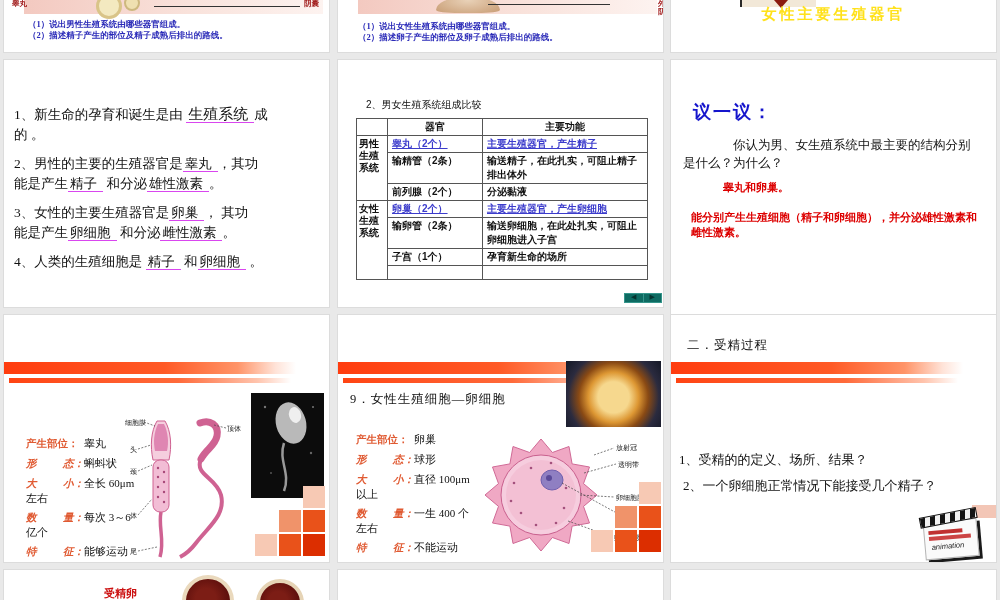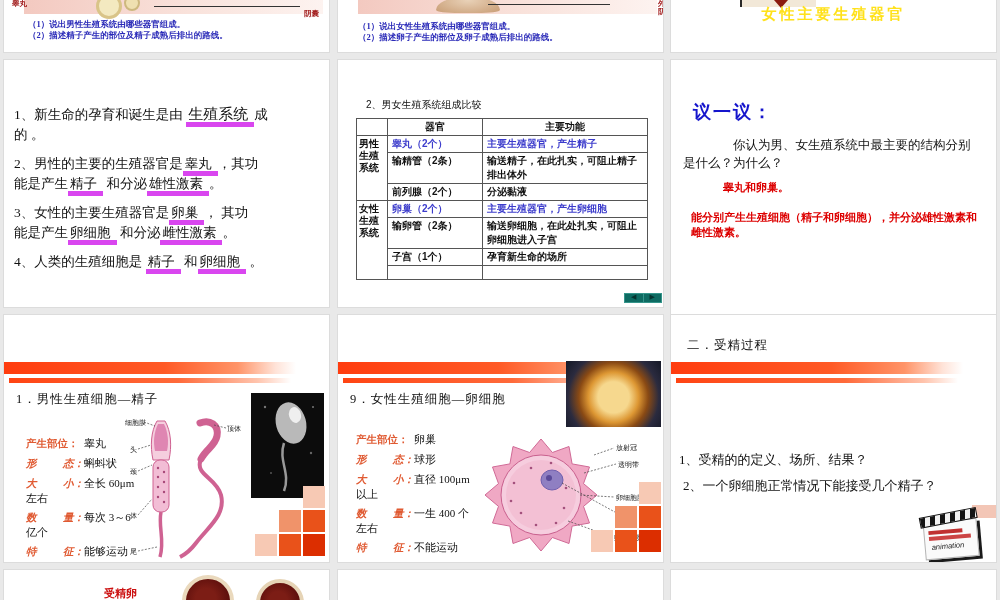--- a/index.html
+++ b/index.html
@@ -37,32 +37,32 @@
     font-weight:bold;white-space:nowrap;}
   .img-uterus{position:absolute;left:69px;top:0;width:74px;height:7px;background:#f2e8d8;
     border-left:2px solid #2a2a2a;}
   .uterus-shape{position:absolute;left:32px;top:0;width:0;height:0;
     border-left:7px solid transparent;border-right:7px solid transparent;border-top:8px solid #8b1a10;}
   .yellow-title{position:absolute;left:0;right:0;top:5px;text-align:center;color:#ffe11a;
     font-size:15px;font-weight:bold;letter-spacing:3px;}
   
   .quiz{position:absolute;left:10px;top:44px;width:306px;font-size:13.5px;line-height:20px;}
   .quiz p{margin:0 0 9px 0;}
-  .ans{border-bottom:5px solid #d946ef;padding:0 6px 0 2px;white-space:nowrap;}
+  .ans{border-bottom:1px solid #d946ef;padding:0 6px 0 2px;white-space:nowrap;}
   .ans.big{font-size:15px;}
   
   .tbl-title{position:absolute;left:28px;top:38px;font-size:10px;font-weight:normal;
     font-family:"Liberation Sans","DejaVu Sans",sans-serif;}
   table.cmp{position:absolute;left:18px;top:58px;width:292px;border-collapse:collapse;
     font-family:"Liberation Sans","DejaVu Sans",sans-serif;font-size:10px;font-weight:bold;}
   table.cmp td{border:1px solid #555;padding:1px 4px;vertical-align:top;color:#111;}
   table.cmp td.g{width:26px;word-break:break-all;line-height:12px;padding:2px 2px;}
   table.cmp td.h{text-align:center;}
   table.cmp td.organ{width:86px;}
-  table.cmp .blue{color:#3c3ccc;}
+  table.cmp .blue{color:#3c3ccc;text-decoration:underline;}
   table.cmp td.empty{height:11px;}
   .nav{position:absolute;right:1px;top:233px;width:38px;height:10px;background:#35958b;
     display:flex;gap:1px;padding:1px;box-sizing:border-box;}
   .nav .nbtn{flex:1;background:#0e6b62;color:#05332f;font-size:7px;line-height:7px;
     text-align:center;cursor:pointer;}
   
   .discuss-title{position:absolute;left:22px;top:40px;font-size:18px;font-weight:bold;color:#1515cc;
     letter-spacing:2px;}
   .discuss-q{position:absolute;left:12px;top:76px;width:298px;font-size:12.5px;line-height:18px;
     text-indent:4em;}
@@ -119,21 +119,21 @@
 
 <div>
 
   <div class="slide" id="s-r1c1">
     <div class="anat-strip">
       <div class="circ1"></div>
       <div class="circ2"></div>
     </div>
     <div class="anat-line" style="left:150px;top:6px;width:146px;"></div>
     <span class="anat-label" style="left:8px;top:0;">睾丸</span>
-    <span class="anat-label" style="left:300px;top:10px;">阴囊</span>
+    <span class="anat-label" style="left:300px;top:0;">阴囊</span>
     <div class="objective" style="top:19px;">（1）说出男性生殖系统由哪些器官组成。</div>
     <div class="objective" style="top:30px;">（2）描述精子产生的部位及精子成熟后排出的路线。</div>
   </div>
 
   <div class="slide" id="s-r1c2">
     <div class="anat-strip">
       <div class="dome"></div>
     </div>
     <div class="anat-line" style="left:150px;top:4px;width:122px;"></div>
     <span class="anat-label" style="left:276px;top:0;padding-left:44px;">外阴</span>
@@ -207,21 +207,20 @@
   <div class="slide" id="s-r2c3">
     <div class="discuss-title">议一议：</div>
     <div class="discuss-q">你认为男、女生殖系统中最主要的结构分别是什么？为什么？</div>
     <div class="red-ans1">睾丸和卵巢。</div>
     <div class="red-ans2">能分别产生生殖细胞（精子和卵细胞），并分泌雄性激素和雌性激素。</div>
   </div>
 
   <div class="slide" id="s-r3c1">
     <div class="bar1"></div>
     <div class="bar2"></div>
-    <div class="cell-title">1．男性生殖细胞—精子</div>
     <div class="photo-sperm">
       <svg width="73" height="105" viewBox="0 0 73 105">
         <ellipse cx="40" cy="30" rx="15" ry="21" fill="#c9c9c9" opacity="0.92" transform="rotate(-15 40 30)"></ellipse>
         <ellipse cx="44" cy="22" rx="6" ry="8" fill="#efefef" transform="rotate(-15 44 22)"></ellipse>
         <path d="M33 50 C27 68 40 80 33 98" stroke="#999" stroke-width="2.5" fill="none"></path>
         <circle cx="14" cy="14" r="1.2" fill="#777"></circle>
           <circle cx="60" cy="60" r="1.2" fill="#666"></circle>
         <circle cx="20" cy="80" r="1" fill="#555"></circle>
           <circle cx="62" cy="14" r="1" fill="#777"></circle>
       </svg>

